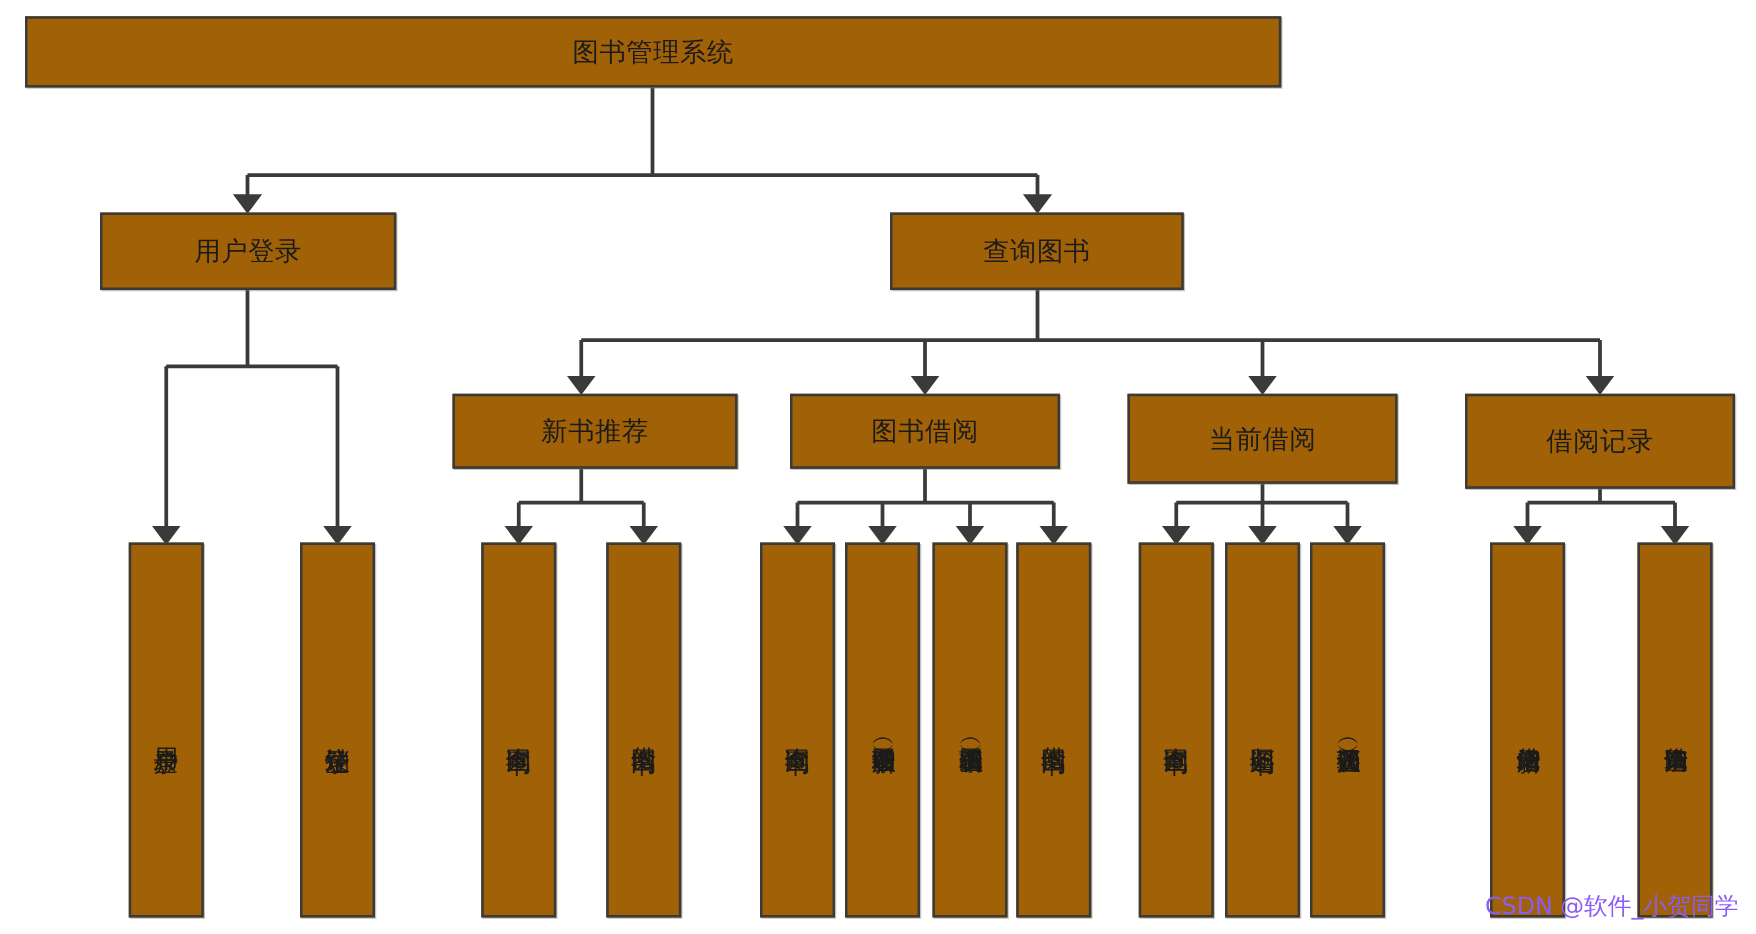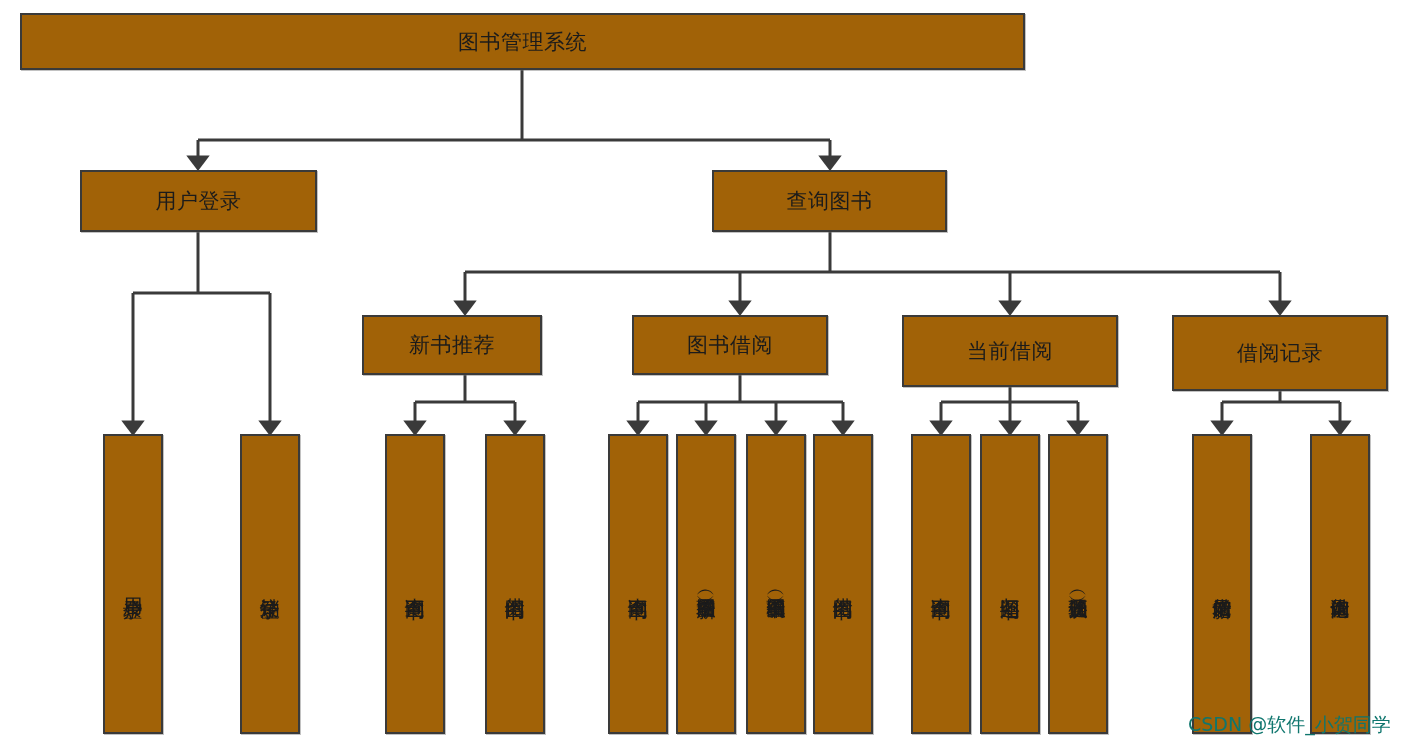--- a/index.html
+++ b/index.html
@@ -65,21 +65,21 @@
     top: 0;
     width: 1405px;
     height: 747px;
     pointer-events: none;
   }
   #watermark {
     position: absolute;
     left: 1188px;
     top: 712px;
     font-size: 19px;
-    color: #0f766e;
+    color: #8b5cf6;
     white-space: nowrap;
     font-family: "DejaVu Sans", "Liberation Sans", sans-serif;
   }
 </style>
 </head>
 <body>
 
 <div id="diagram-root">
 
   <svg id="connectors" viewBox="0 0 1405 747" xmlns="http://www.w3.org/2000/svg">
@@ -137,25 +137,25 @@
   </div>
 
   <div class="node-box" style="left:80px; top:170px; width:237px; height:62px;">
     <span class="node-label-h">用户登录</span>
   </div>
 
   <div class="node-box" style="left:712px; top:170px; width:235px; height:62px;">
     <span class="node-label-h">查询图书</span>
   </div>
 
-  <div class="node-box" style="left:362px; top:315px; width:180px; height:60px;">
+  <div class="node-box" style="left:362px; top:315px; width:228px; height:60px;">
     <span class="node-label-h">新书推荐</span>
   </div>
 
-  <div class="node-box" style="left:632px; top:315px; width:196px; height:60px;">
+  <div class="node-box" style="left:632px; top:315px; width:216px; height:60px;">
     <span class="node-label-h">图书借阅</span>
   </div>
 
   <div class="node-box" style="left:902px; top:315px; width:216px; height:72px;">
     <span class="node-label-h">当前借阅</span>
   </div>
 
   <div class="node-box" style="left:1172px; top:315px; width:216px; height:76px;">
     <span class="node-label-h">借阅记录</span>
   </div>

